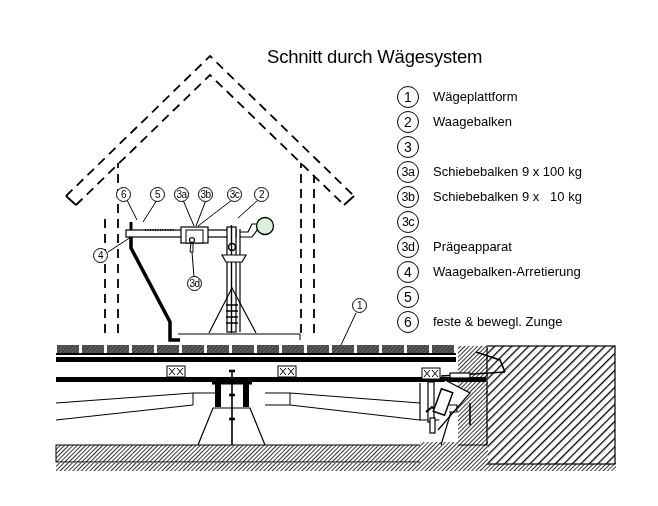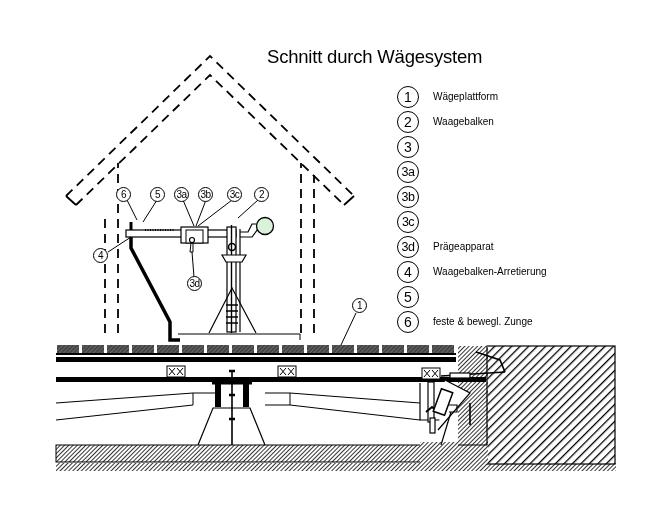--- a/index.html
+++ b/index.html
@@ -3,21 +3,21 @@
 <meta charset="utf-8">
 <style>
   html, body { margin: 0; padding: 0; background: #ffffff; }
   body { width: 658px; height: 506px; position: relative; overflow: hidden; font-family: "Liberation Sans", sans-serif; color: #000; }
   #diagram { position: absolute; left: 0; top: 0; width: 658px; height: 506px; }
   .title { position: absolute; left: 231px; top: 46px; font-size: 18.5px; letter-spacing: -0.2px; margin-left: 36px; }
   .legend { position: absolute; left: 397px; top: 84px; }
   .legend-item { position: relative; height: 25px; display: flex; align-items: center; }
   .legend-badge { width: 22px; height: 22px; border: 1.5px solid #000; border-radius: 50%; box-sizing: border-box; display: flex; align-items: center; justify-content: center; font-size: 14px; background: #fff; }
   .legend-badge.small { font-size: 12.5px; letter-spacing: -0.5px; }
-  .legend-label { margin-left: 14px; font-size: 10px; white-space: pre; }
+  .legend-label { margin-left: 14px; font-size: 13px; white-space: pre; }
   .callout { position: absolute; width: 15px; height: 15px; border: 1.2px solid #000; border-radius: 50%; box-sizing: border-box; background: #fff; font-size: 10px; display: flex; align-items: center; justify-content: center; letter-spacing: -0.5px; }
 </style>
 </head>
 <body>
 
 <svg id="diagram" viewBox="0 0 658 506" xmlns="http://www.w3.org/2000/svg">
   <defs>
     <pattern id="hatch" patternUnits="userSpaceOnUse" width="4" height="4" patternTransform="rotate(45)">
       <rect width="4" height="4" fill="#fff"></rect>
       <line x1="0" y1="0" x2="0" y2="4" stroke="#000" stroke-width="2"></line>
@@ -186,23 +186,25 @@
     </div>
   <div class="legend-item">
       <span class="legend-badge">2</span>
       <span class="legend-label">Waagebalken</span>
     </div>
   <div class="legend-item">
       <span class="legend-badge">3</span>
     </div>
   <div class="legend-item">
       <span class="legend-badge small">3a</span>
+      <span class="legend-label">Schiebebalken 9 x 100 kg</span>
     </div>
   <div class="legend-item">
       <span class="legend-badge small">3b</span>
+      <span class="legend-label">Schiebebalken 9 x   10 kg</span>
     </div>
   <div class="legend-item">
       <span class="legend-badge small">3c</span>
     </div>
   <div class="legend-item">
       <span class="legend-badge small">3d</span>
       <span class="legend-label">Prägeapparat</span>
     </div>
   <div class="legend-item">
       <span class="legend-badge">4</span>

